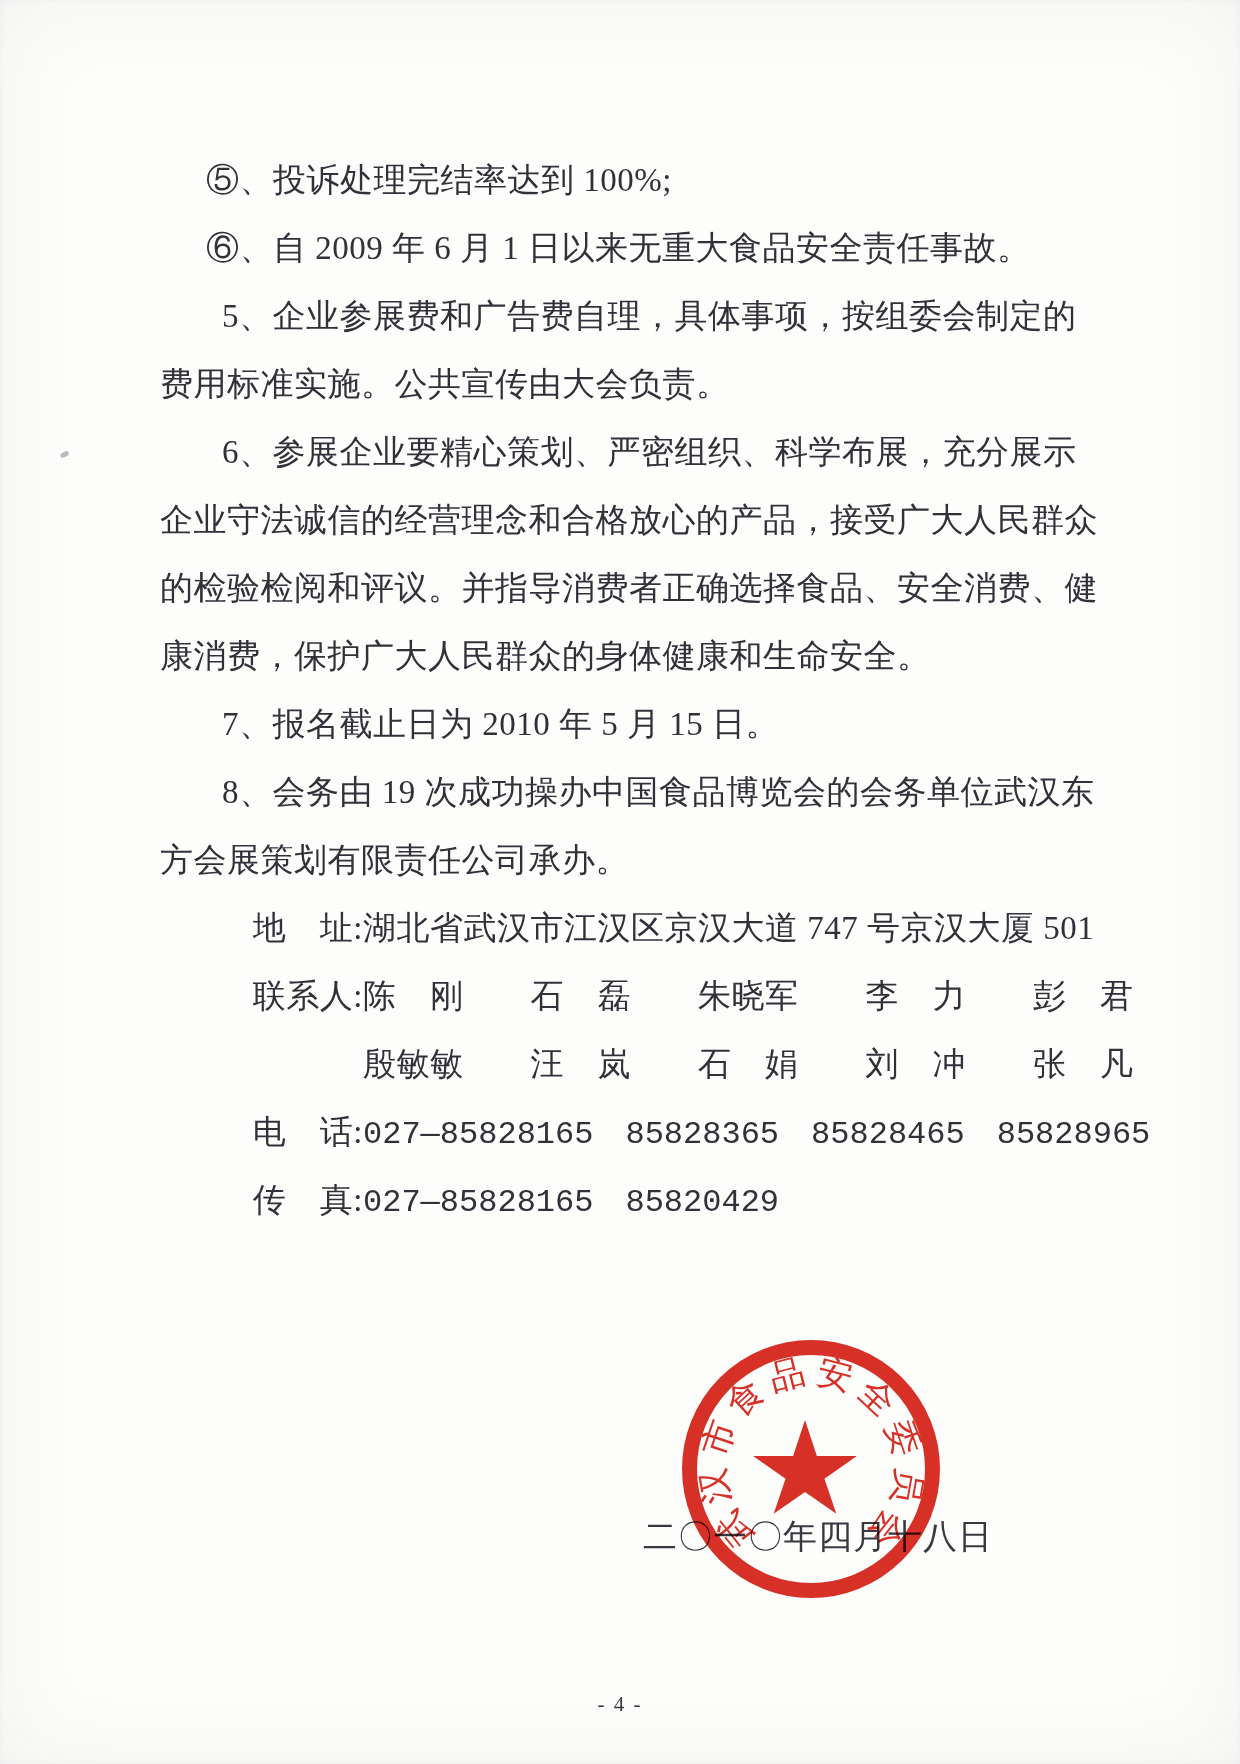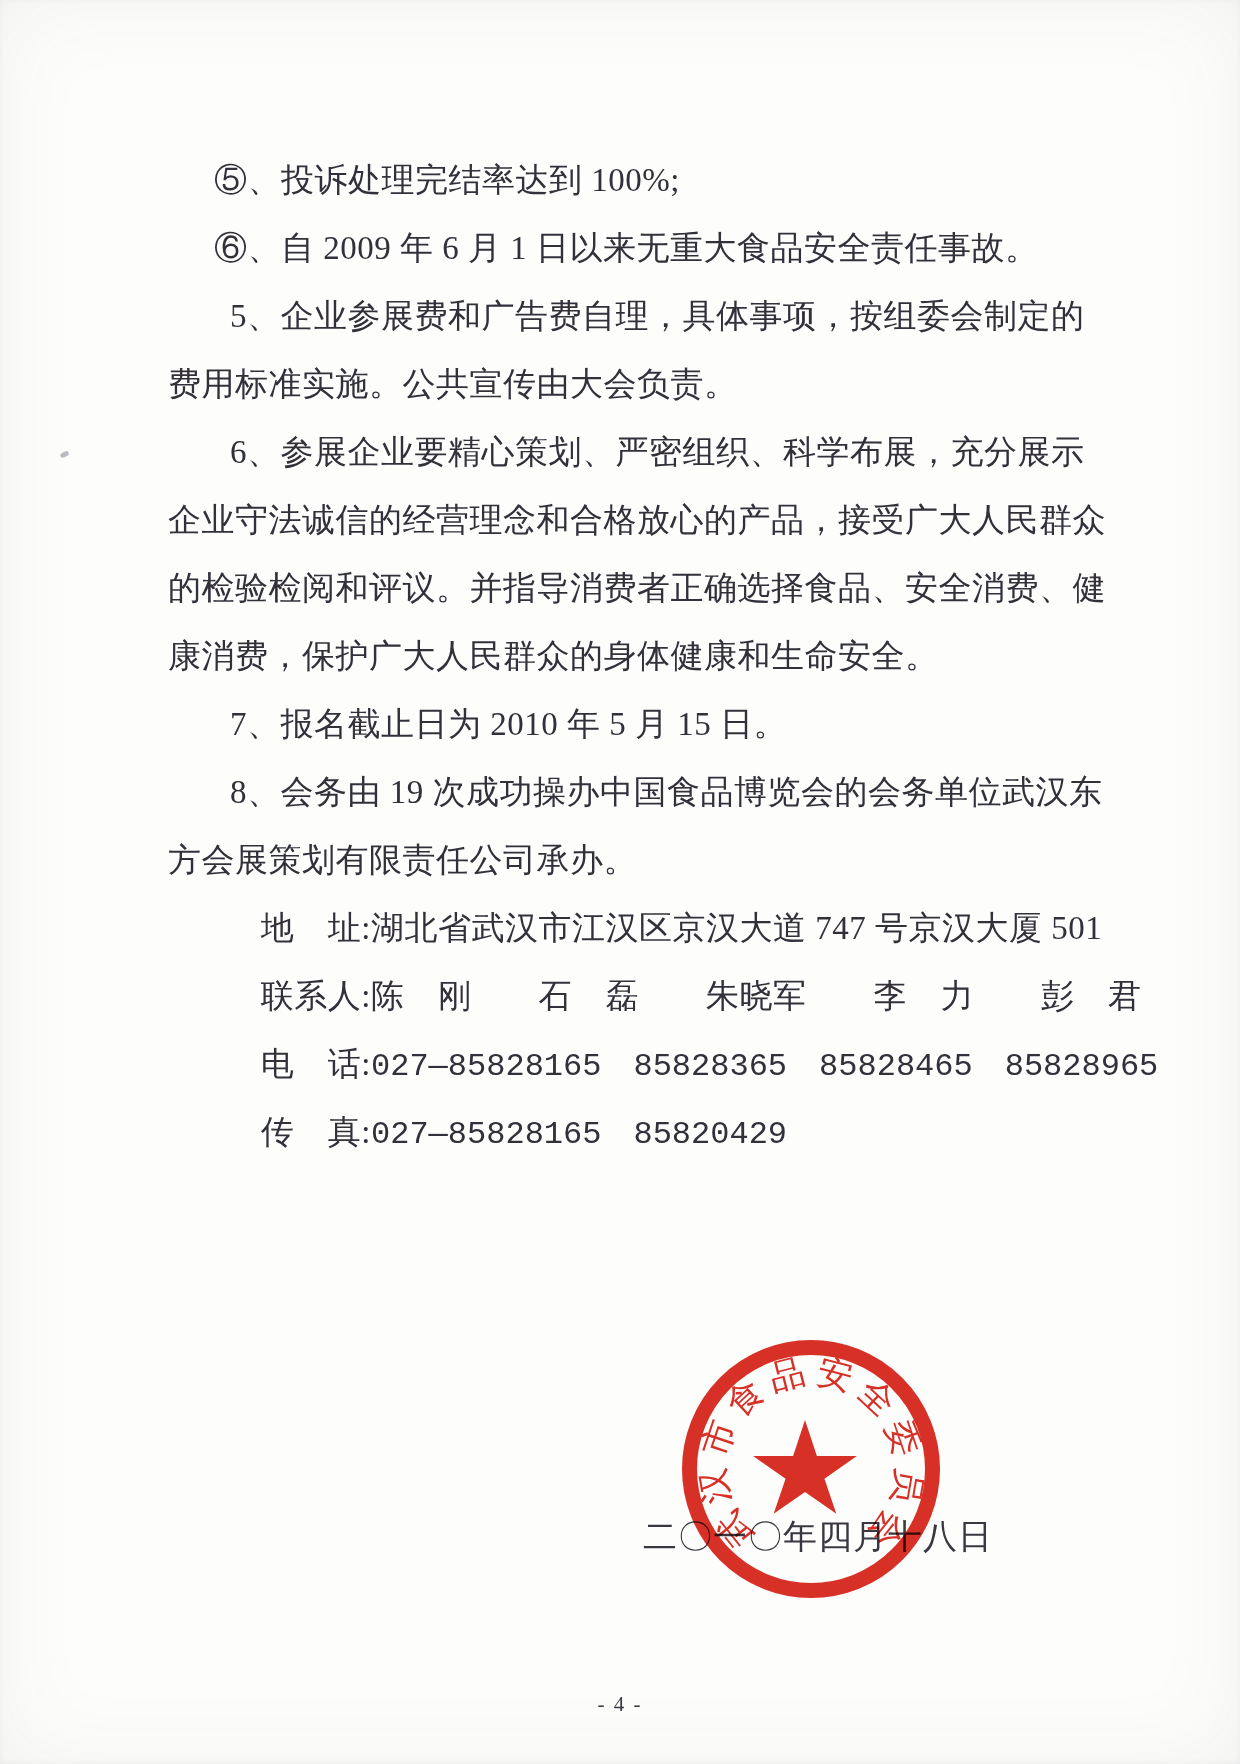--- a/index.html
+++ b/index.html
@@ -20,21 +20,20 @@
   }
   .text-flow{
     position:absolute;
     left:160px;top:146px;width:930px;
   }
   .line{
     height:68px;line-height:68px;
     font-size:33px;
     letter-spacing:0.5px;
     white-space:nowrap;
-    margin-left:8px;
   }
   .ind-c{padding-left:46px;}   
   .ind-n{padding-left:62px;}   
   .contact{padding-left:70px;}
   .names2{padding-left:203px;}
   .label{display:inline-block;width:133px;text-align:right;}
   .mono{font-family:"Liberation Mono","DejaVu Sans Mono",monospace;font-size:32px;letter-spacing:0px;}
   .date-line{
     position:absolute;left:643px;top:1516px;
     font-size:34px;letter-spacing:1px;line-height:42px;
@@ -88,20 +87,23 @@
     <div class="line ind-n">7、报名截止日为 2010 年 5 月 15 日。</div>
     <div class="line ind-n">8、会务由 19 次成功操办中国食品博览会的会务单位武汉东</div>
     <div class="line">方会展策划有限责任公司承办。</div>
 
     <div class="line contact">
       <span class="label">地　址:</span><span>湖北省武汉市江汉区京汉大道 747 号京汉大厦 501</span>
     </div>
     <div class="line contact">
       <span class="label">联系人:</span><span>陈　刚　　石　磊　　朱晓军　　李　力　　彭　君</span>
     </div>
+    <div class="line names2">
+      <span>殷敏敏　　汪　岚　　石　娟　　刘　冲　　张　凡</span>
+    </div>
     <div class="line contact">
       <span class="label">电　话:</span><span class="mono">027—85828165　85828365　85828465　85828965</span>
     </div>
     <div class="line contact">
       <span class="label">传　真:</span><span class="mono">027—85828165　85820429</span>
     </div>
   </div>
 
   <div class="date-line">二〇一〇年四月十八日</div>
 

